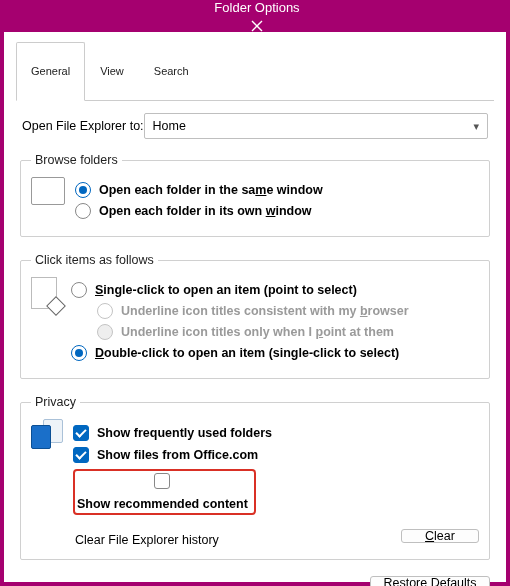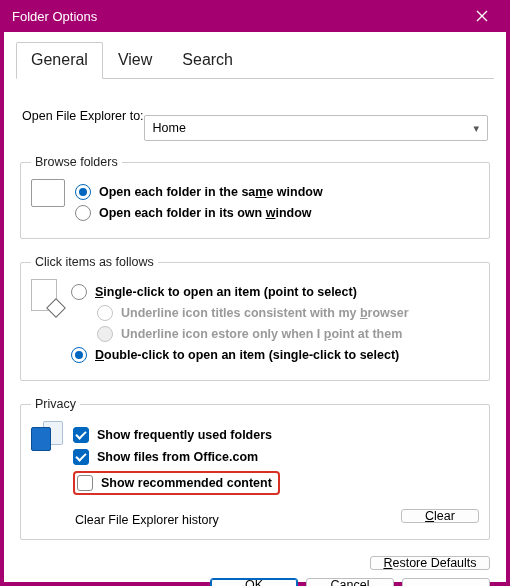--- a/index.html
+++ b/index.html
@@ -1,47 +1,47 @@
 <!DOCTYPE html>
 <html><head>
 <meta charset="utf-8">
 <style>
   * { box-sizing: border-box; font-family: "Segoe UI", Arial, sans-serif; }
   body { margin: 0; padding: 0; width: 510px; height: 586px; background: #a5006f; overflow: hidden; }
-  .titlebar { height: 32px; background: #a5006f; color: #fff; display: flex; align-items: center; padding: 0 8px 0 12px; font-size: 13px; }
+  .titlebar { height: 32px; background: #a5006f; color: #fff; display: flex; align-items: center; padding: 0 8px 0 12px; font-size: 13px; flex-direction: column; }
   .titlebar .title { flex: 1; }
   .titlebar .close { width: 40px; text-align: center; font-size: 16px; cursor: pointer; }
   .close svg { display: block; margin: 0 auto; }
   .dialog-body { position: absolute; top: 32px; left: 4px; right: 4px; bottom: 4px; background: #fff; padding: 10px 12px 10px 12px; }
   .tabs { display: flex; border-bottom: 1px solid #ccc; margin-bottom: 12px; }
-  .tab { padding: 8px 14px; font-size: 16px; color: #222; cursor: pointer; border: 1px solid transparent; }
+  .tab { padding: 22px 14px; font-size: 11px; color: #222; cursor: pointer; border: 1px solid transparent; }
   .tab.active { border: 1px solid #ccc; border-bottom: 1px solid #fff; margin-bottom: -1px; background: #fff; border-radius: 2px 2px 0 0; }
   .row-open { display: flex; align-items: center; margin: 4px 6px 14px 6px; font-size: 12.5px; }
-  .combo { flex: 1; height: 26px; border: 1px solid #bfbfbf; border-radius: 2px; display: flex; align-items: center; padding: 0 8px; font-size: 12.5px; justify-content: space-between; background: #fff; margin-top: 24px; }
+  .combo { flex: 1; height: 26px; border: 1px solid #bfbfbf; border-radius: 2px; display: flex; align-items: center; padding: 0 8px; font-size: 12.5px; justify-content: space-between; background: #fff; }
   fieldset { border: 1px solid #d0d0d0; border-radius: 2px; margin: 0 4px 16px 4px; padding: 10px 10px 12px 10px; }
   legend { font-size: 12.5px; padding: 0 4px; color: #222; }
   .radio-row, .check-row { display: flex; align-items: center; gap: 8px; font-size: 12.5px; margin: 5px 0; font-weight: bold; }
   .radio, .check { width: 16px; height: 16px; border-radius: 50%; border: 1.5px solid #888; display:flex; align-items:center; justify-content:center; flex-shrink:0; }
   .radio.selected { border-color: #0067c0; }
   .radio.selected::after { content:""; width:8px; height:8px; background:#0067c0; border-radius:50%; }
   .check { border-radius: 3px; border: 1.5px solid #888; }
   .check.checked { background: #0067c0; border-color:#0067c0; }
   .check.checked::after { content:""; width:4px; height:8px; border:solid #fff; border-width:0 2px 2px 0; transform: rotate(45deg); margin-top:-2px; }
   .disabled { color: #9a9a9a; }
   .indent { margin-left: 26px; }
   .folder-icon { width:34px; height:28px; border:1px solid #999; border-radius:2px; background:#fff; flex-shrink:0; margin-right:6px; }
   .click-icon { width:30px; height:34px; flex-shrink:0; margin-right:6px; position:relative; }
   .click-icon::before { content:""; position:absolute; width:24px; height:30px; border:1px solid #bbb; background:#fff; }
   .click-icon::after { content:""; position:absolute; width:12px; height:12px; border:1px solid #666; background:#fff; right:-2px; bottom:-2px; transform: rotate(45deg); }
   .privacy-icon { width:32px; height:30px; flex-shrink:0; margin-right:6px; position:relative; }
   .privacy-icon .a { position:absolute; width:20px; height:24px; background:#1a6fc9; border:1px solid #0b4f94; border-radius:2px; left:0; bottom:0; }
   .privacy-icon .b { position:absolute; width:20px; height:24px; background:#eef3f8; border:1px solid #aac1d8; border-radius:2px; right:0; top:0; }
   .section-top { display:flex; align-items:flex-start; gap:4px; }
   .options-col { flex:1; }
-  .hl { border: 2.5px solid #d93025; border-radius: 4px; padding: 2px 6px 2px 2px; display:inline-flex; align-items:center; gap:8px; }
+  .hl { border: 2.5px solid #d93025; border-radius: 4px; padding: 2px 6px 2px 2px; display:inline-flex; align-items:center; gap:8px;flex-direction:column; }
   .link-like { font-size:12.5px; margin: 8px 0 0 2px; text-align: right; }
   .btn-row { display:flex; gap:8px; justify-content:flex-end; margin-top:6px; padding-right:4px; }
   .btn { min-width:88px; height:14px; border:1px solid #bfbfbf; border-radius:3px; background:#fdfdfd; font-size:12.5px; display:flex; align-items:center; justify-content:center; cursor:pointer; }
   .btn.disabled { color:#a0a0a0; cursor:default; }
   .btn.default { border-color:#0067c0; box-shadow: inset 0 0 0 1px #0067c0; }
   .clear-row { display:flex; align-items:center; justify-content:space-between; margin-top:10px; gap:12px; }
   .restore-row { display:flex; justify-content:flex-end; margin: 10px 4px 8px 0; align-items: flex-end; }
   u.m { text-decoration: underline; }
   .chev { font-size:11px; color:#555; }
   .priv-checks .check-row { margin: 6px 0; }
@@ -99,21 +99,21 @@
         <div class="radio-row">
           <span class="radio"></span>
           <span><u class="m">S</u><span>ingle-click to open an item (point to select)</span></span>
         </div>
         <div class="radio-row indent disabled">
           <span class="radio" style="border-color:#c4c4c4"></span>
           <span><span>Underline icon titles consistent with my </span><u class="m">b</u><span>rowser</span></span>
         </div>
         <div class="radio-row indent disabled">
           <span class="radio" style="border-color:#c4c4c4;background:#eee"></span>
-          <span><span>Underline icon estore only when I </span><u class="m">p</u><span>oint at them</span></span>
+          <span><span>Underline icon titles only when I </span><u class="m">p</u><span>oint at them</span></span>
         </div>
         <div class="radio-row">
           <span class="radio selected"></span>
           <span><u class="m">D</u><span>ouble-click to open an item (single-click to select)</span></span>
         </div>
       </div>
     </div>
   </fieldset>
 
   <fieldset>

